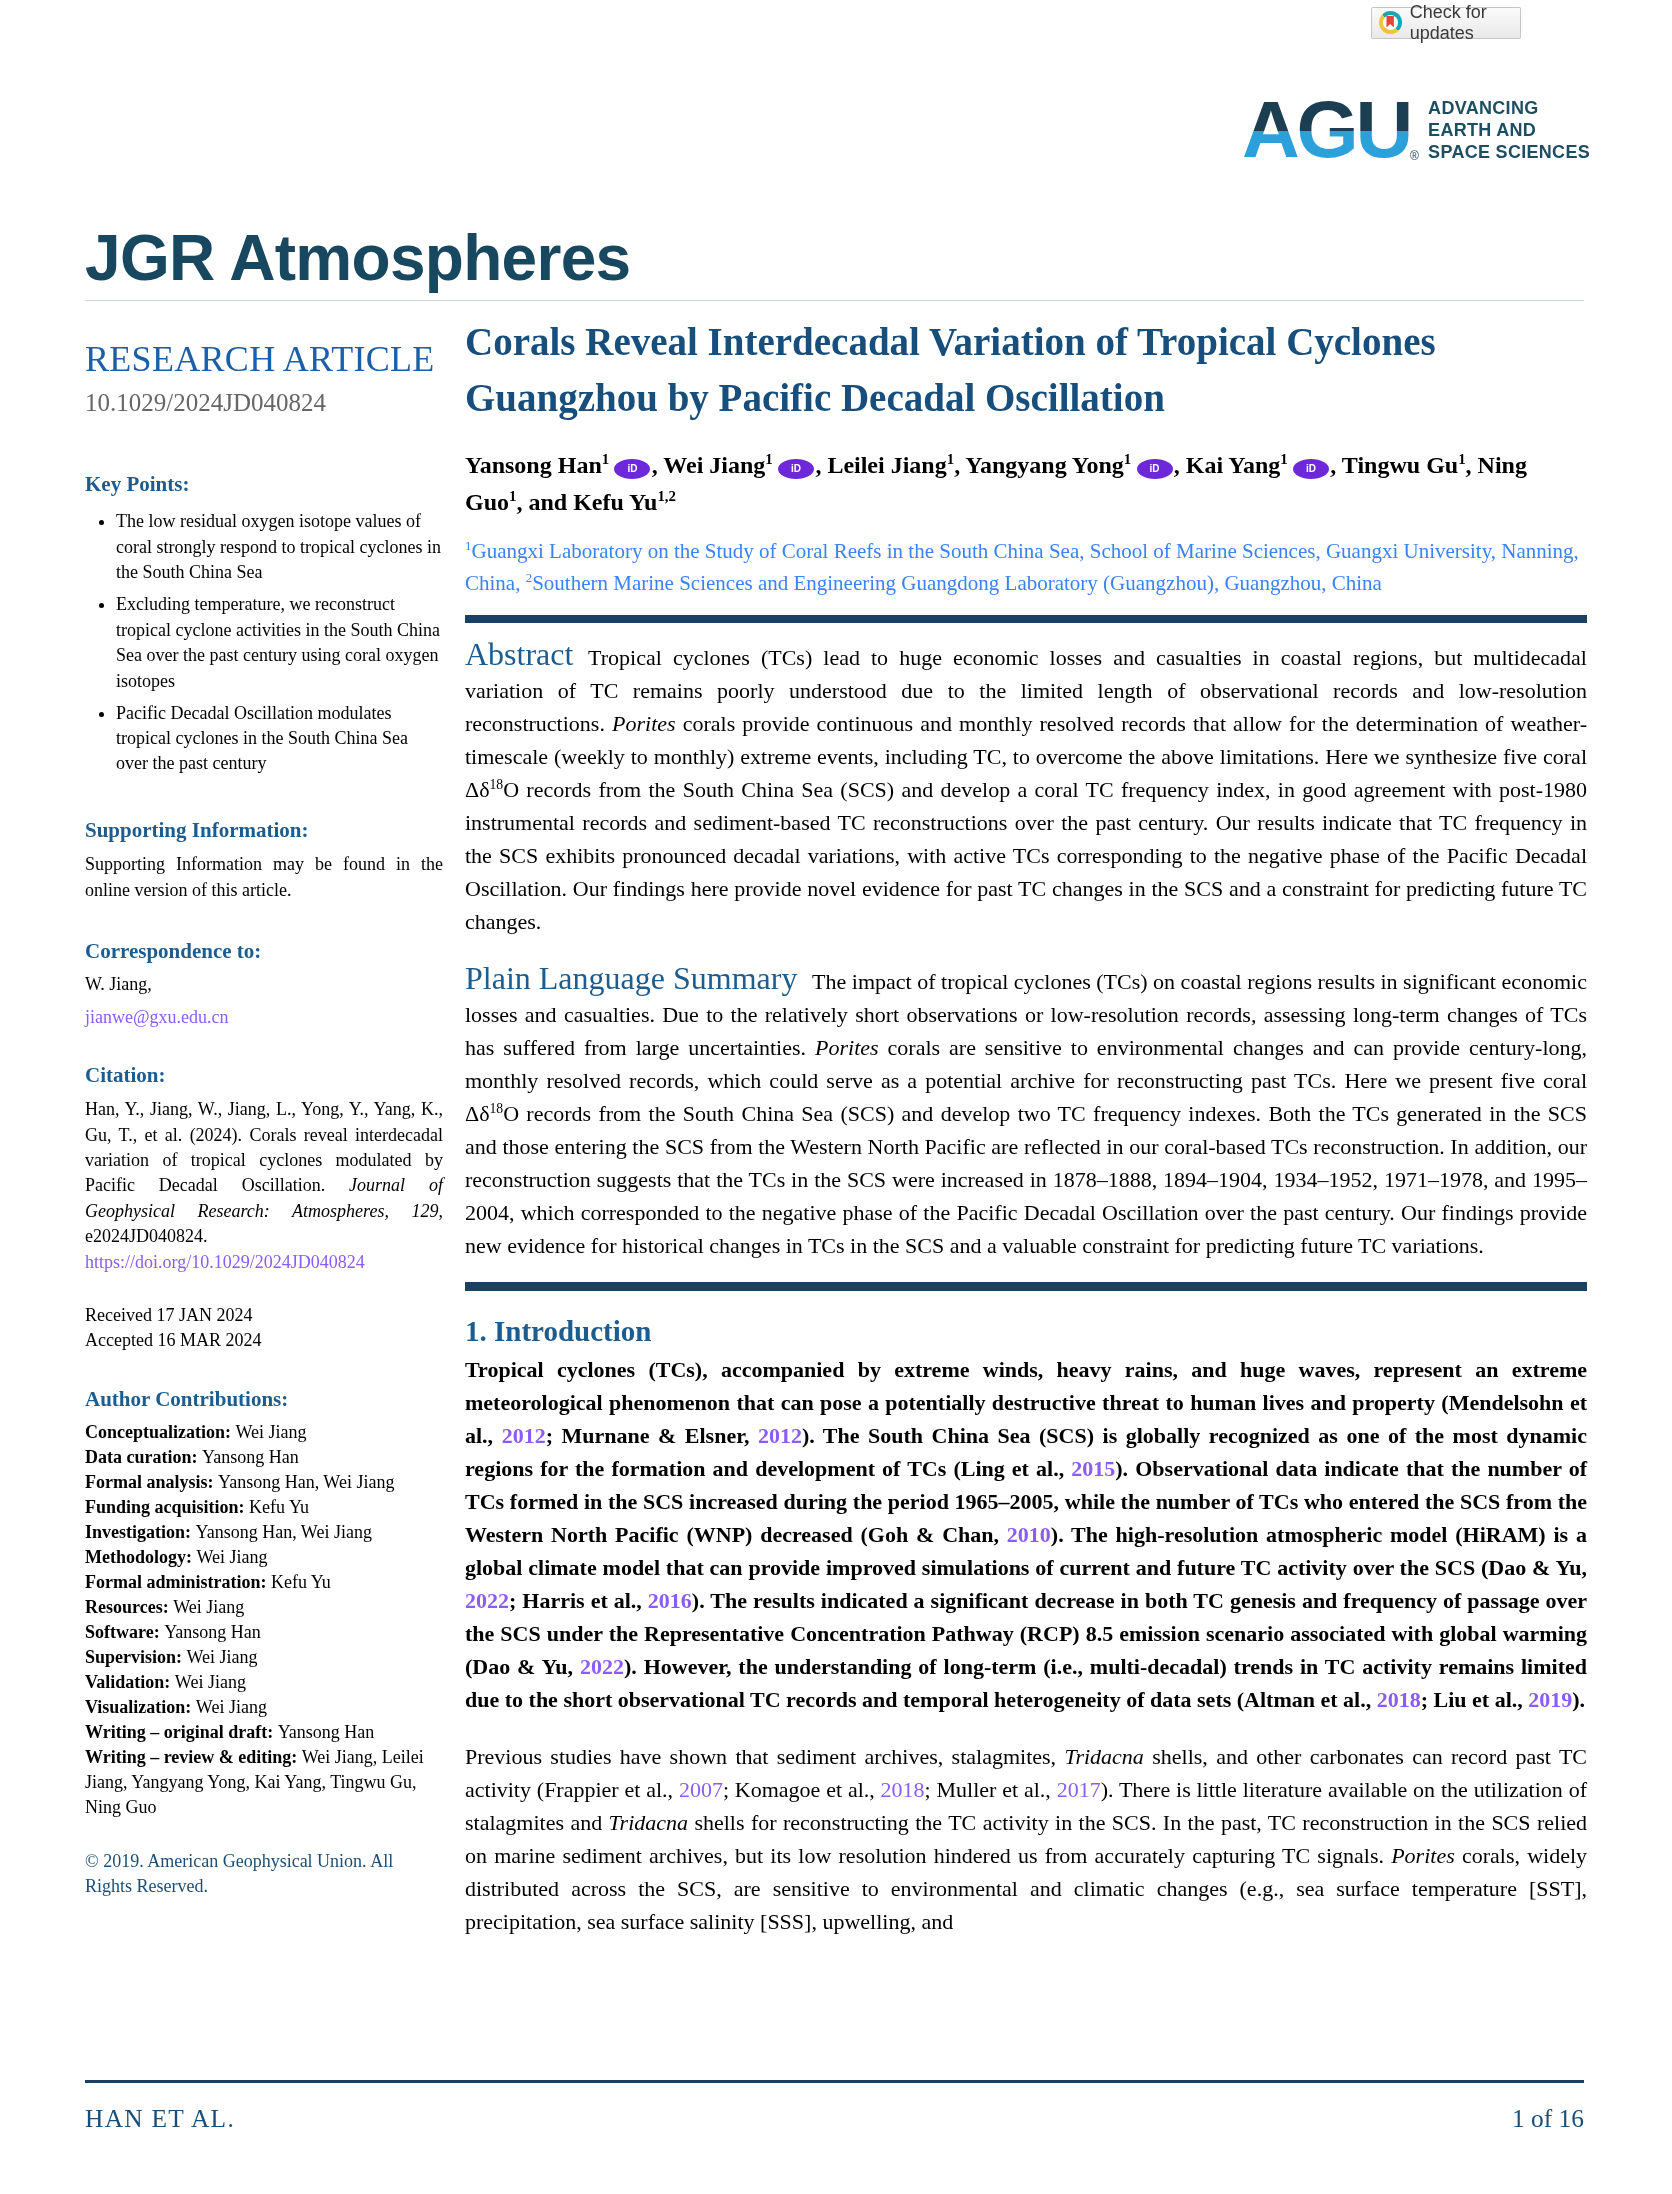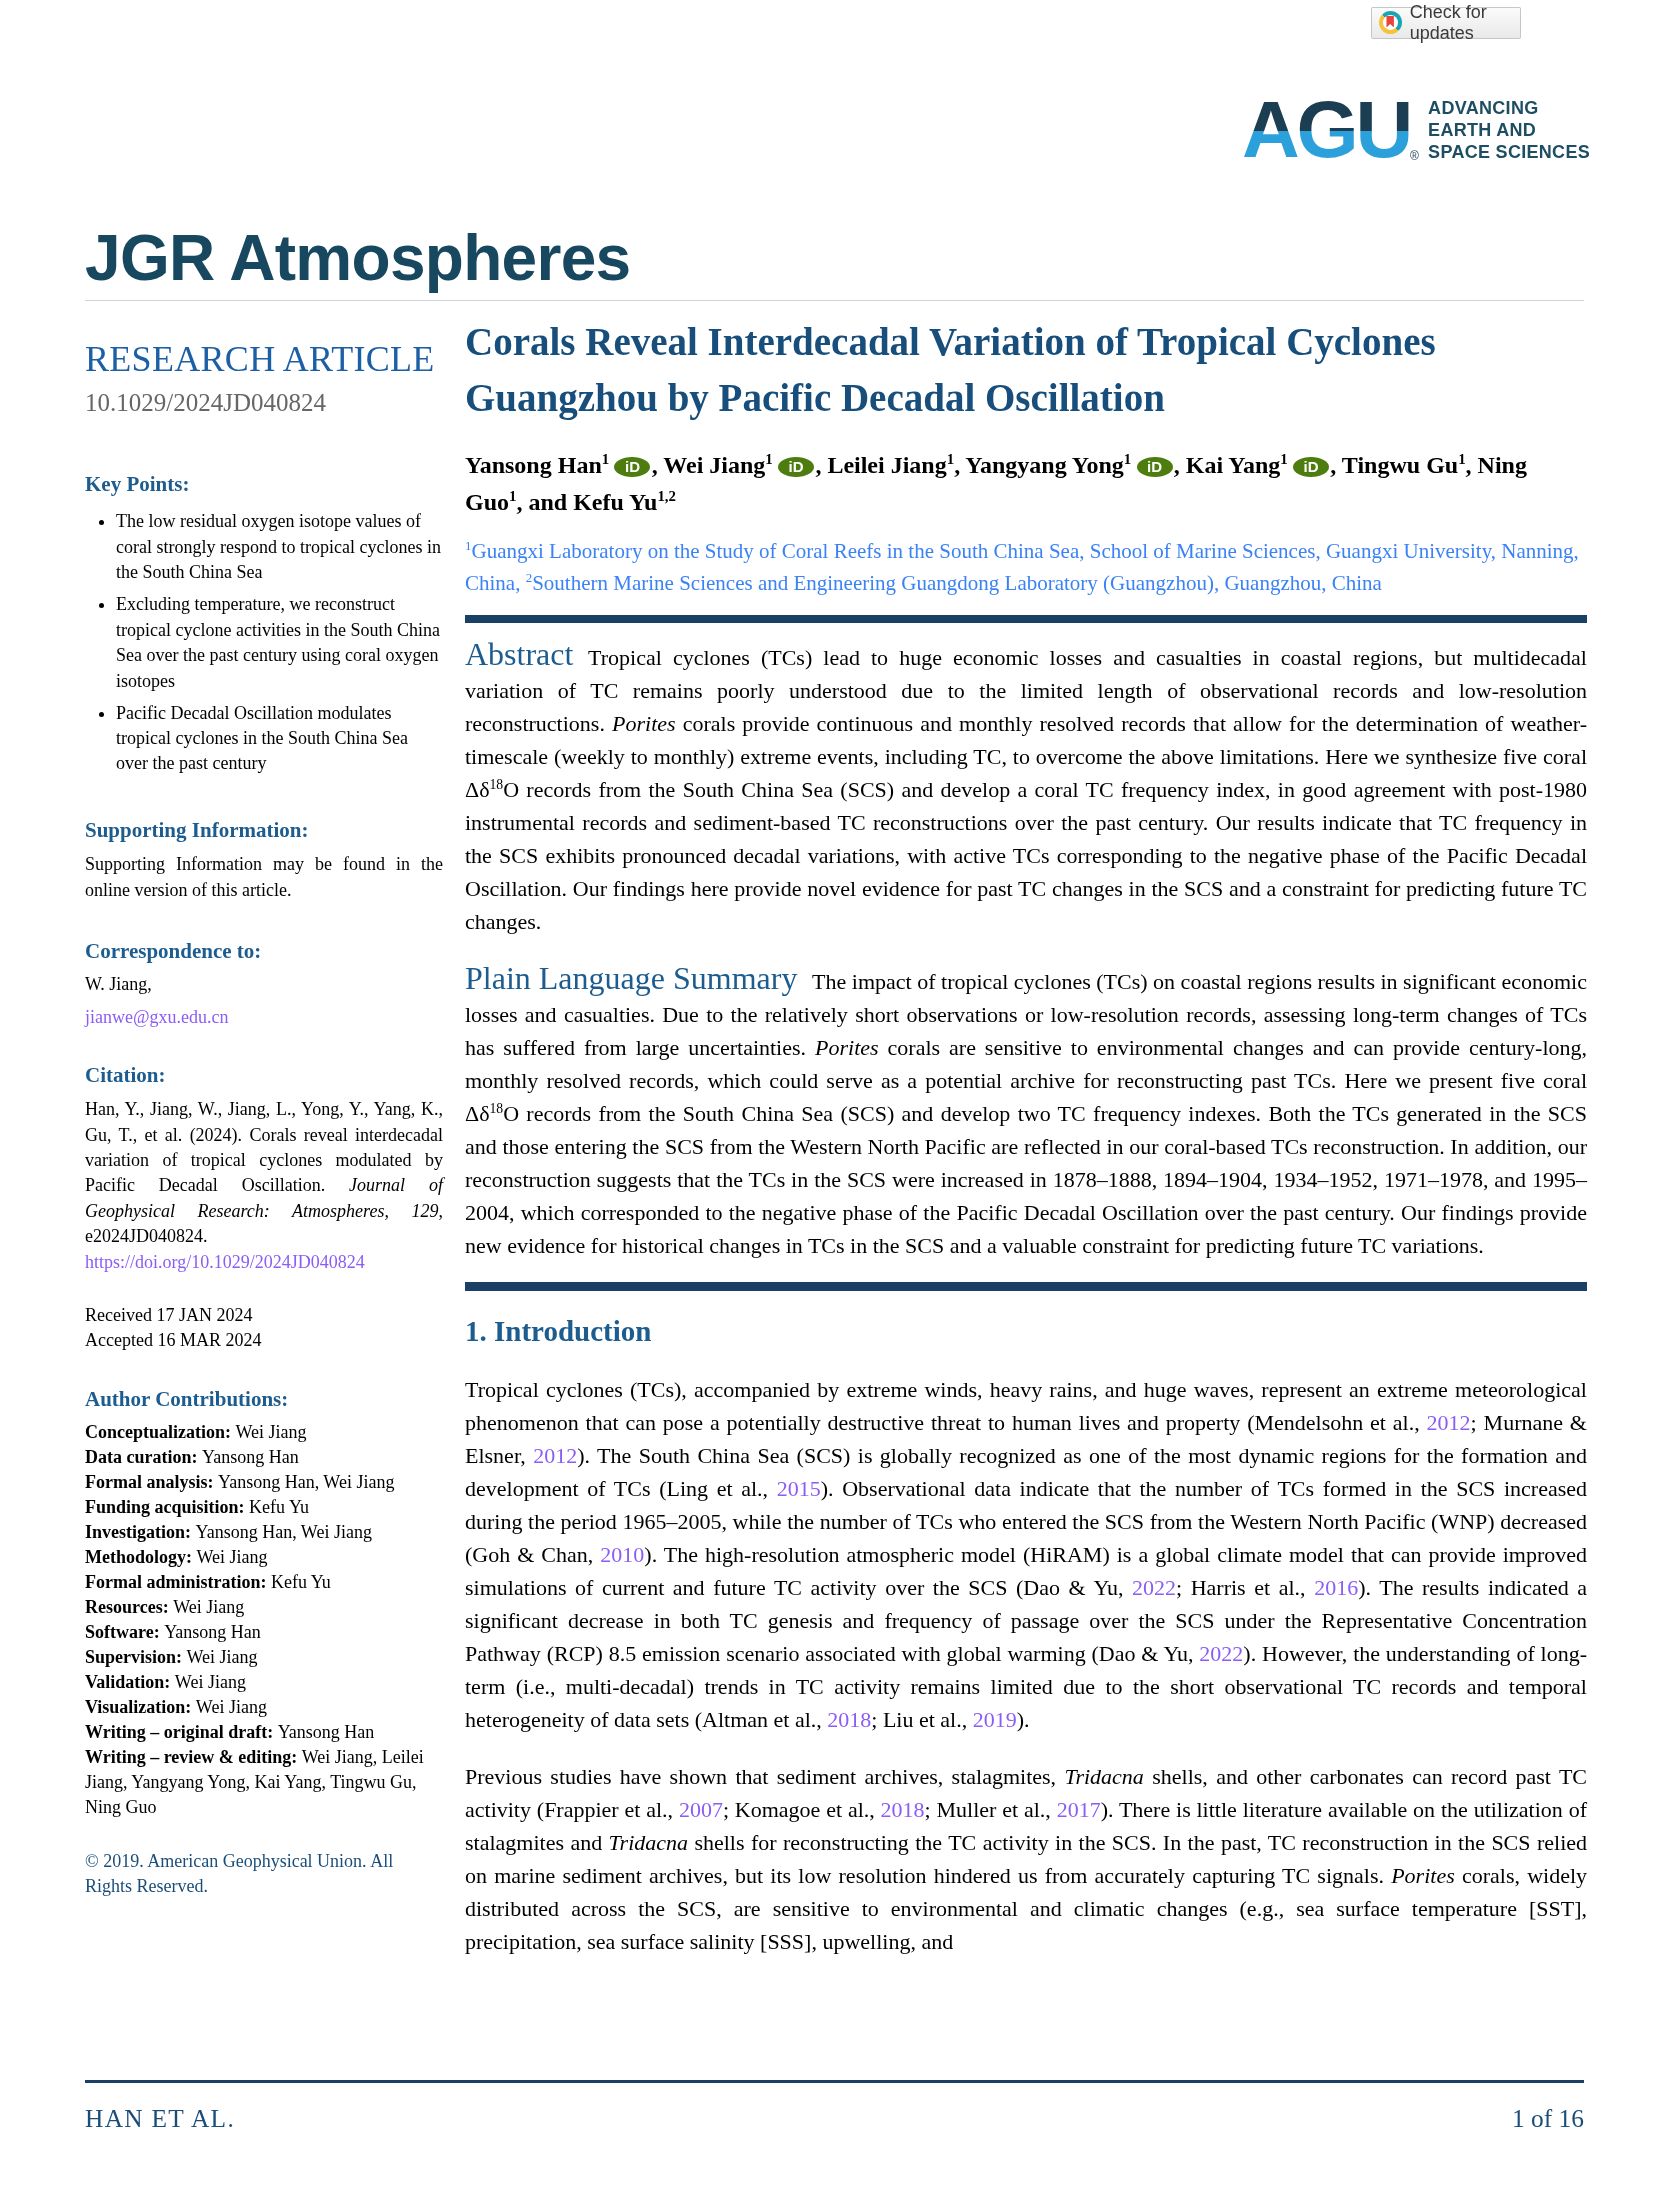--- a/index.html
+++ b/index.html
@@ -54,33 +54,33 @@
   .received{margin-top:28px;font-size:18px;line-height:25.4px;}
   .contrib-label{margin-top:33px;}
   .contrib-list{margin-top:8px;font-size:18px;line-height:25px;}
   .contrib-row .lbl{font-weight:700;}
   .copyright{margin-top:29px;font-size:18px;line-height:25.4px;color:#1a4e79;}
 
   
   .title{font-size:39px;line-height:56px;font-weight:700;color:#174e7c;}
   .authors{margin-top:21.4px;font-size:24px;font-weight:700;line-height:37px;}
   sup{font-size:0.62em;line-height:0;}
-  .orcid{display:inline-flex;width:36px;height:20px;border-radius:50%;background:#4d7c0f;
-    color:#fff;font-family:"Liberation Sans", sans-serif;font-size:15px;font-weight:700;
+  .orcid{display:inline-flex;width:36px;height:20px;border-radius:50%;background:#6d28d9;
+    color:#fff;font-family:"Liberation Sans", sans-serif;font-size:10px;font-weight:700;
     align-items:center;justify-content:center;vertical-align:1.3px;margin:0 1.3px 0 5.3px;cursor:pointer;}
   .affiliations{margin-top:13.4px;font-size:21px;line-height:32px;color:#3b82f6;}
   .bar{height:8.7px;background:#1a4066;}
   .bar1{margin-top:16px;}
   .bar2{margin-top:20px;}
   .para{font-size:22px;line-height:33px;text-align:justify;}
   .abstract{margin-top:17.4px;}
   .inline-head{font-size:32px;font-weight:400;color:#1d5c8e;margin-right:14.7px;line-height:0;}
   .pls{margin-top:27px;}
   .intro-head{margin-top:24px;font-size:29px;font-weight:700;color:#1d5c8e;}
-  .p1{margin-top:25px;}
+  .p1{margin-top:5px;font-weight:bold;}
   .p2{margin-top:24px;}
   .i{font-style:italic;}
 
   
   .footer-rule{position:absolute;left:85px;top:2080px;width:1499px;height:3.3px;background:#1a4066;}
   .footer-left{position:absolute;left:85px;top:2104px;font-size:25.4px;color:#1a4e79;letter-spacing:1.3px;}
   .footer-right{position:absolute;right:88px;top:2104px;font-size:25.4px;color:#1a4e79;}
 </style>
 </head>
 <body>

